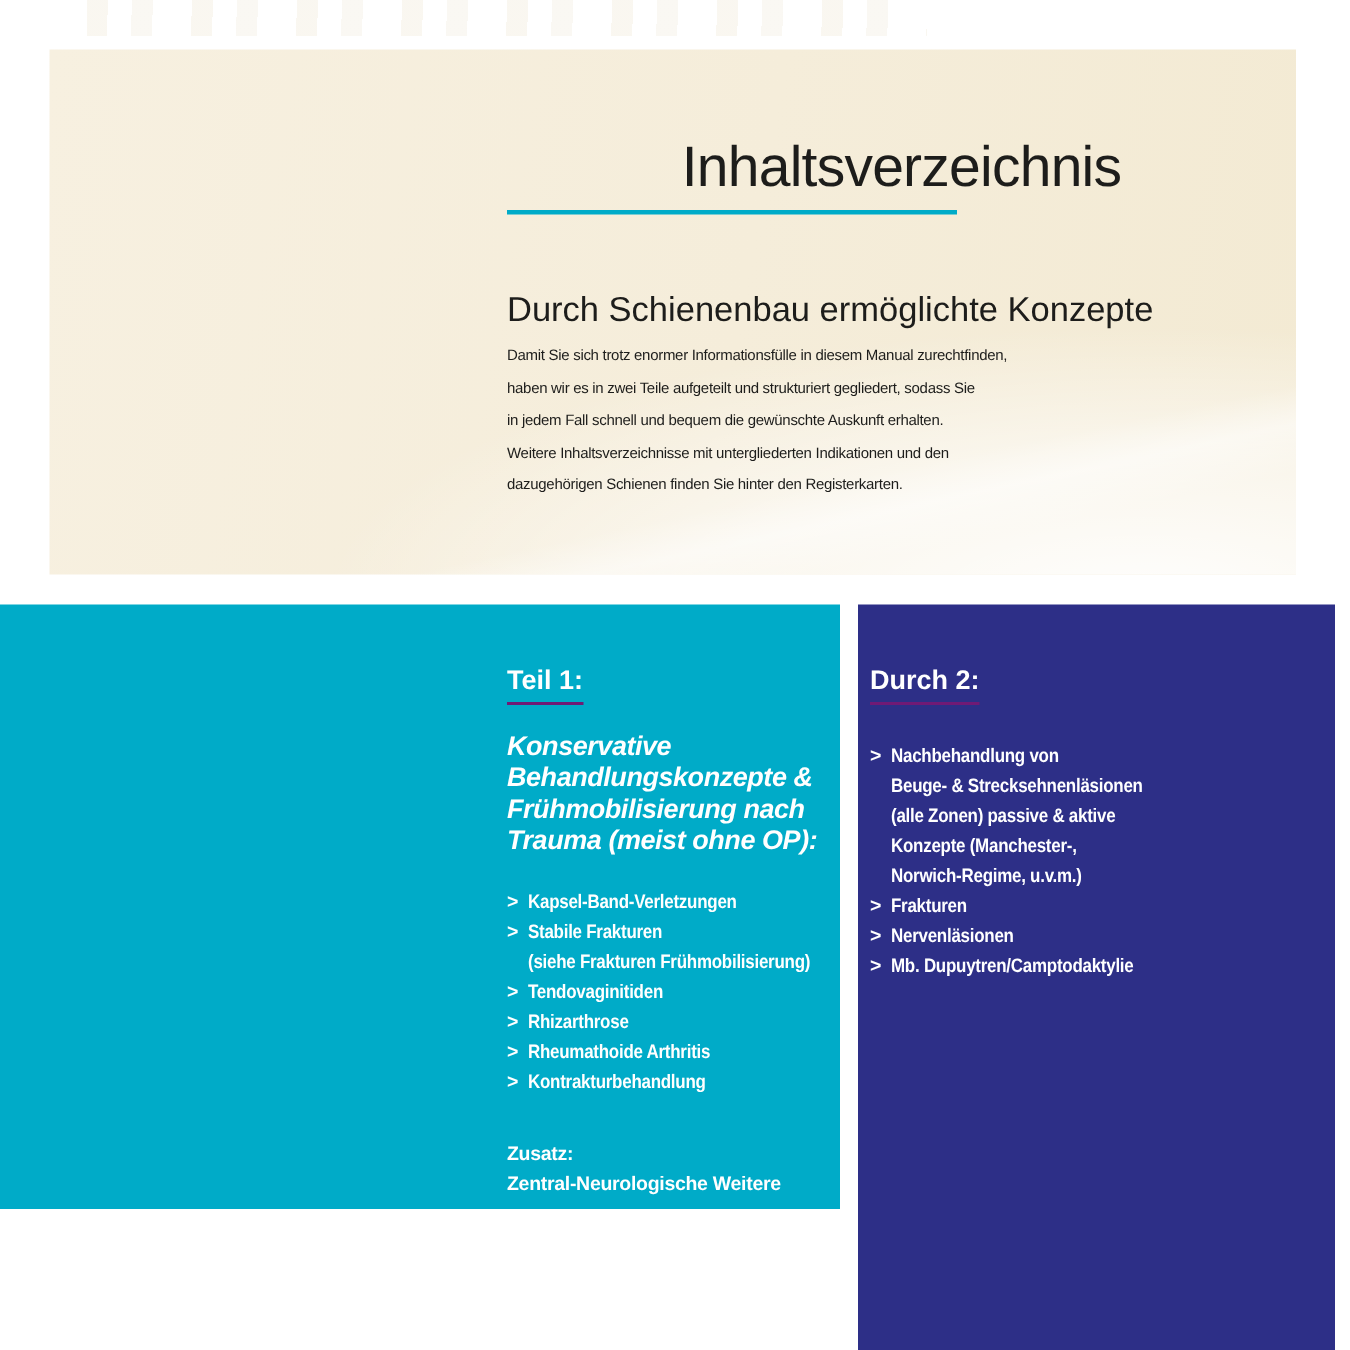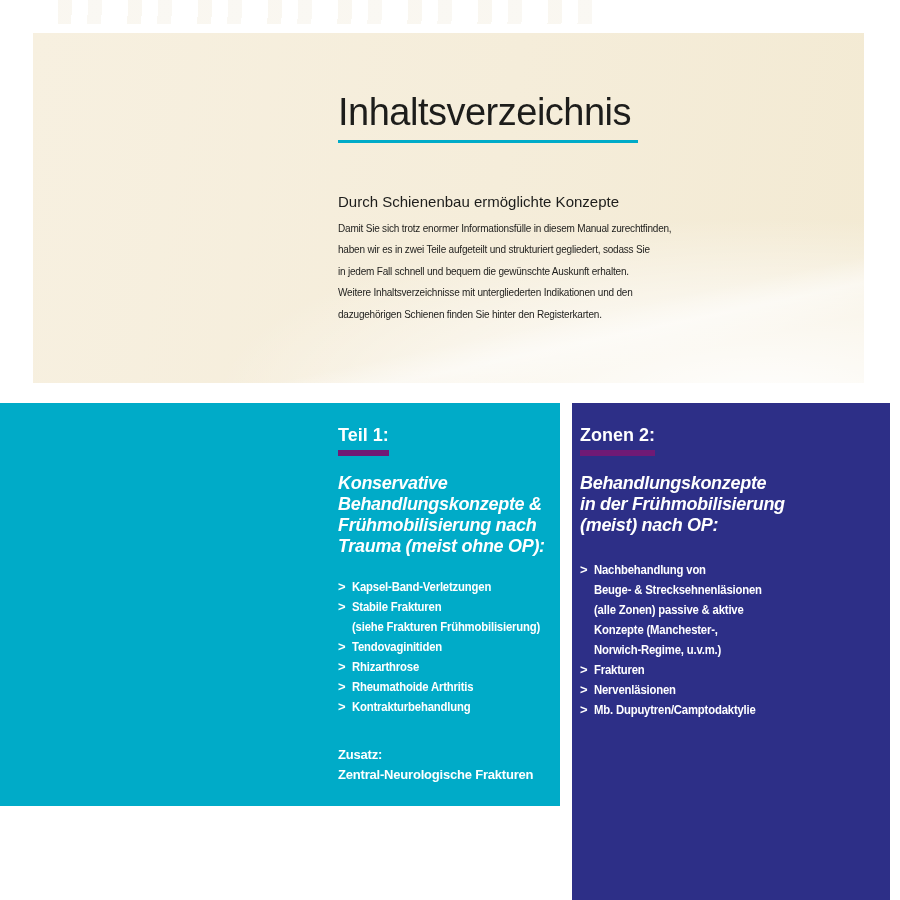--- a/index.html
+++ b/index.html
@@ -34,50 +34,51 @@
   .banner-inner {
     position: absolute; left: 305px; top: 0; width: 526px;
   }
   .page-title {
     padding-top: 58px;
     font-size: 38px; line-height: 1.15;
     letter-spacing: -0.5px;
     font-weight: 400;
     color: var(--text-dark, #1D1D1B);
     white-space: pre;
+    text-align: center;
   }
   .title-underline {
     width: 300px; height: 3px; margin-top: 5px;
     background: var(--teal, #00ABC8);
   }
   .intro-heading {
     margin-top: 50px;
-    font-size: 15px; line-height: 1.2;
+    font-size: 23px; line-height: 1.2;
     white-space: pre;
   }
   .intro-body {
     margin-top: 7px;
     font-size: 10px; line-height: 21.5px;
     letter-spacing: -0.2px;
     white-space: pre;
   }
 
   
   .box { position: absolute; top: 403px; color: #ffffff; }
   .box-teal  { left: 0;     width: 560px; height: 403px; background: var(--teal, #00ABC8); }
   .box-blue  { left: 572px; width: 318px; height: 497px; background: var(--indigo, #2D2F87); }
   .box-inner { position: absolute; top: 0; }
   .box-teal .box-inner { left: 338px; width: 222px; }
   .box-blue .box-inner { left: 8px;  width: 302px; }
 
   .part-label {
     display: inline-block;
-    margin-top: 22px;
+    margin-top: 40px;
     font-size: 18px; font-weight: 700; line-height: 21px;
-    border-bottom: 6px solid #701a75;
+    border-bottom: 2px solid #701a75;
     padding-bottom: 4px;
     white-space: pre;
   }
   .box-heading {
     margin-top: 17px;
     font-size: 18px; font-weight: 700; line-height: 21px;
     letter-spacing: -0.3px;
     white-space: pre;
     font-style: italic;
   }
@@ -147,30 +148,27 @@
       <div class="li">
         <span class="li-bullet">&gt;</span>
         <span class="li-text">Rheumathoide Arthritis</span>
       </div>
       <div class="li">
         <span class="li-bullet">&gt;</span>
         <span class="li-text">Kontrakturbehandlung</span>
       </div>
     </div>
     <div class="zusatz">Zusatz:
-Zentral-Neurologische Frakturen</div>
+Zentral-Neurologische Weitere</div>
   </div>
 </div>
 
 <div class="box box-blue">
   <div class="box-inner">
-    <div class="part-label">Zonen 2:</div>
-    <div class="box-heading">Behandlungskonzepte
-in der Frühmobilisierung
-(meist) nach OP:</div>
+    <div class="part-label">Durch 2:</div>
     <div class="toc-list">
       <div class="li">
         <span class="li-bullet">&gt;</span>
         <span class="li-text">Nachbehandlung von
 Beuge- &amp; Strecksehnenläsionen
 (alle Zonen) passive &amp; aktive
 Konzepte (Manchester-,
 Norwich-Regime, u.v.m.)</span>
       </div>
       <div class="li">

